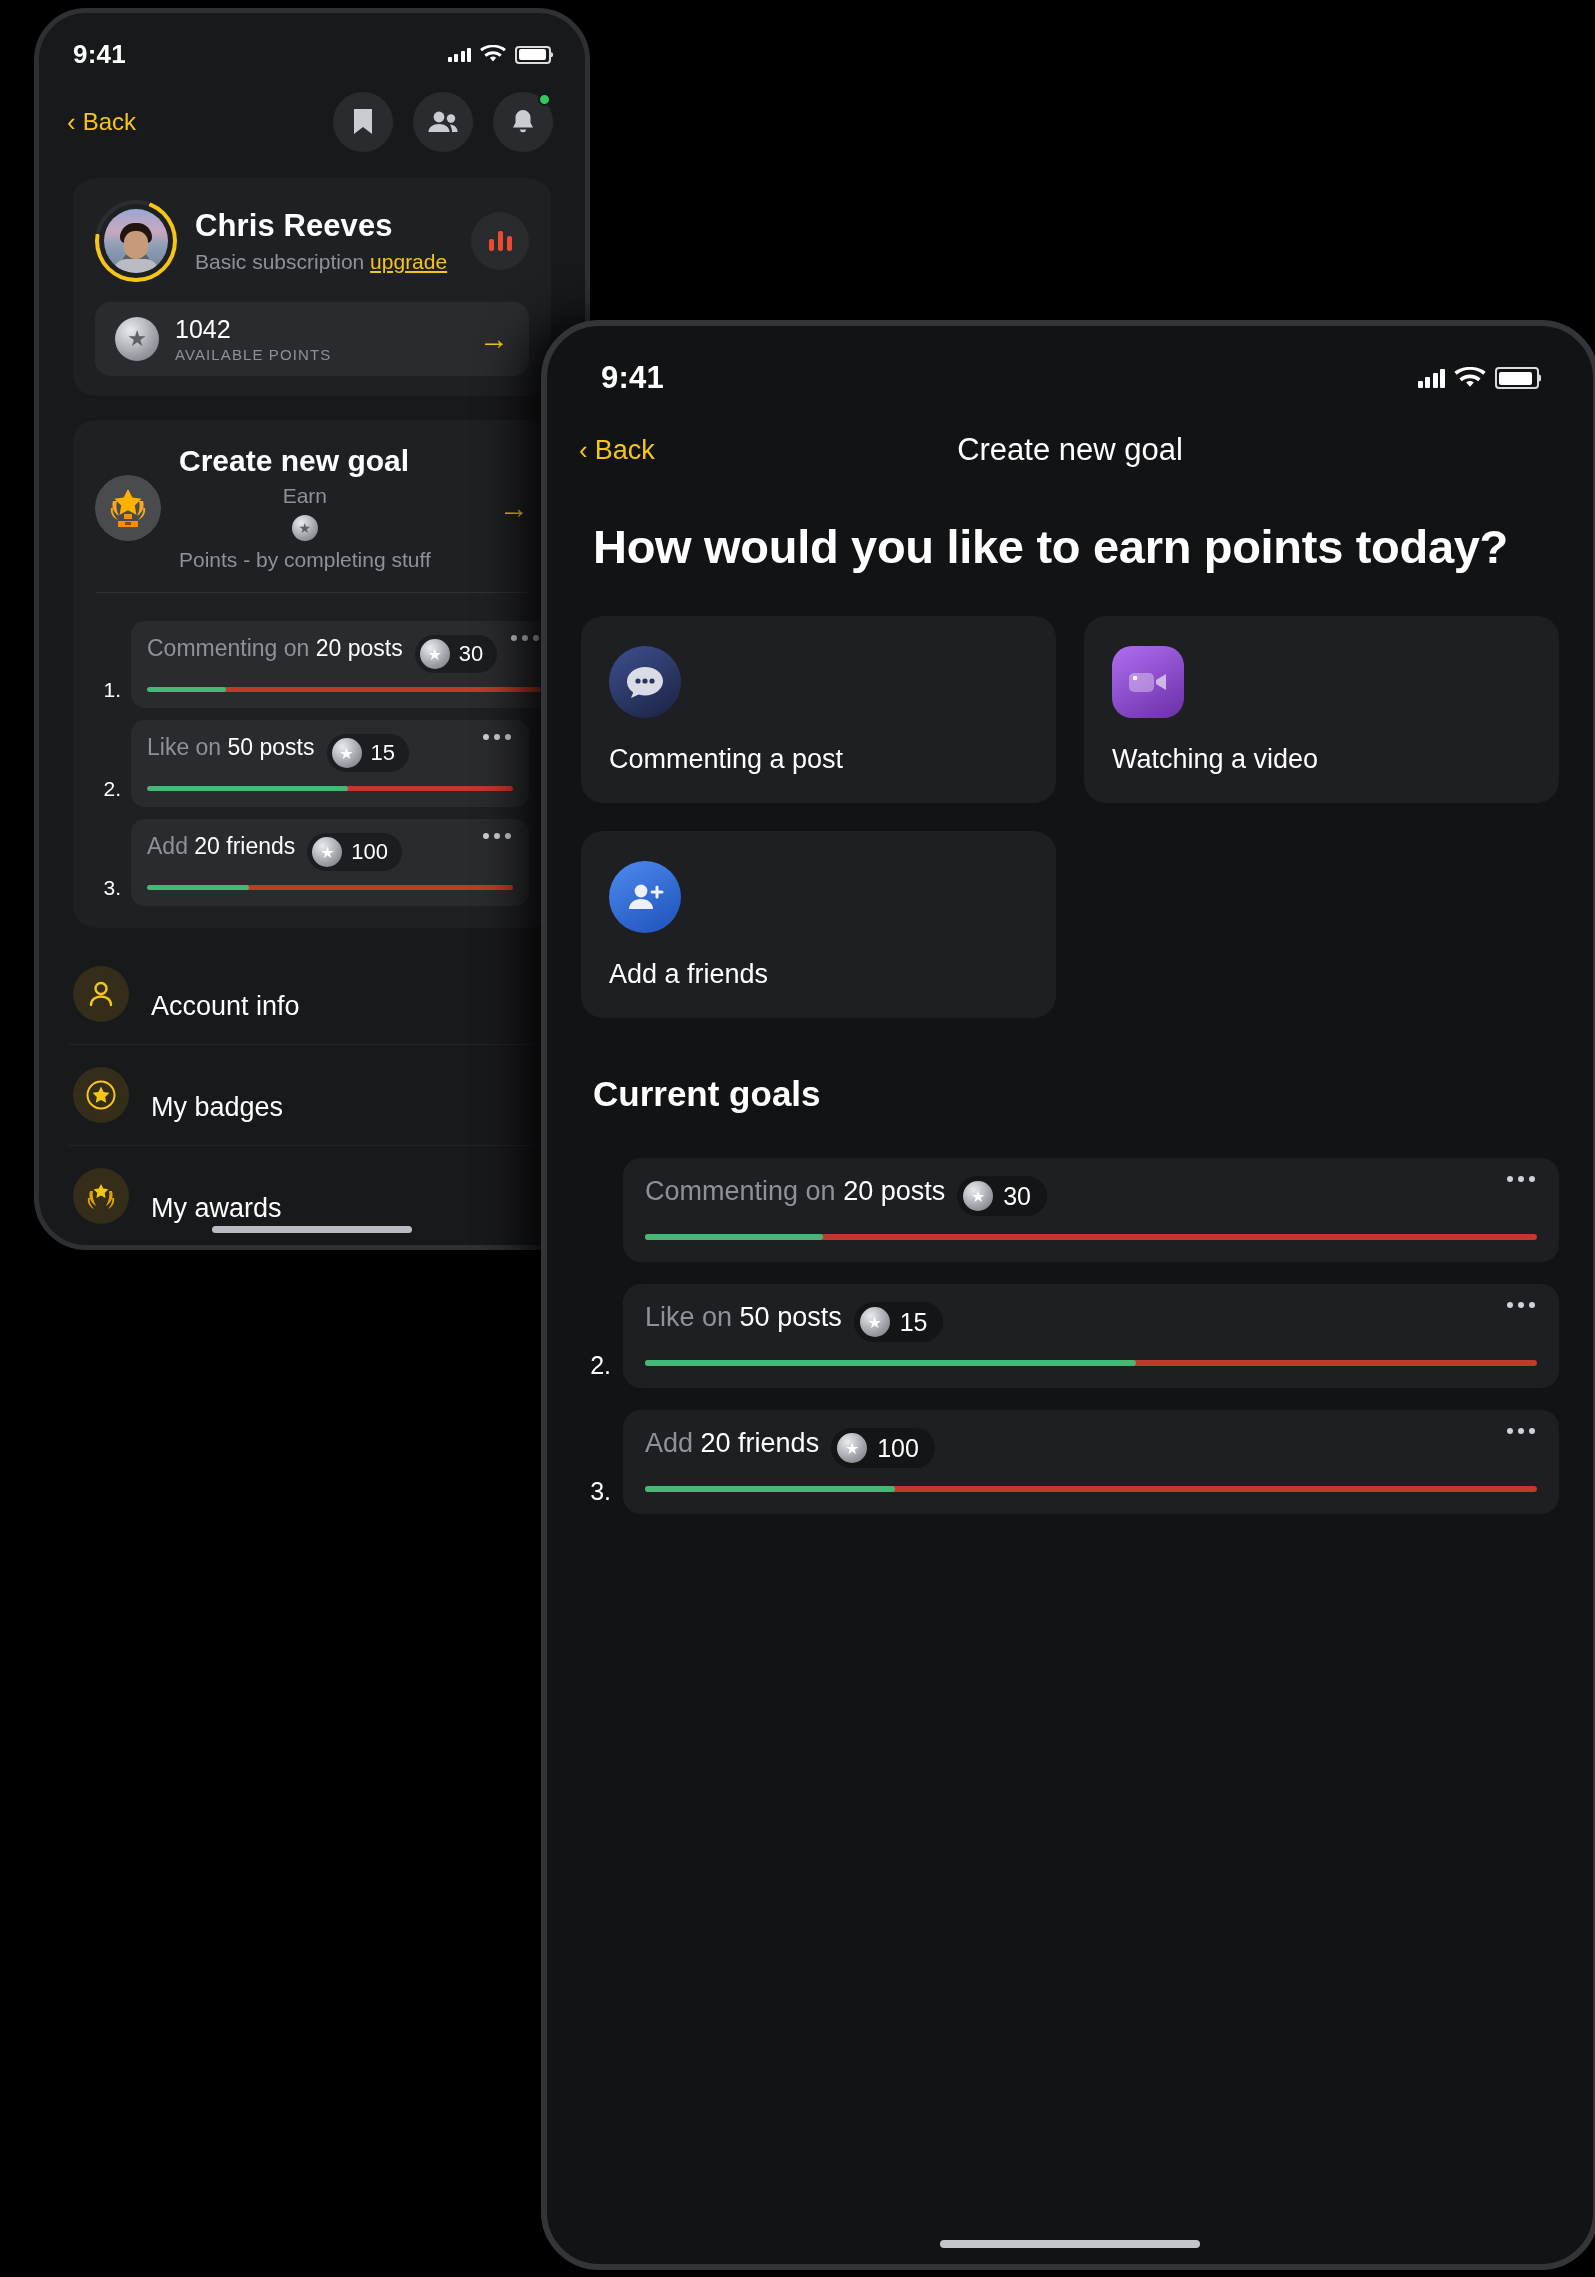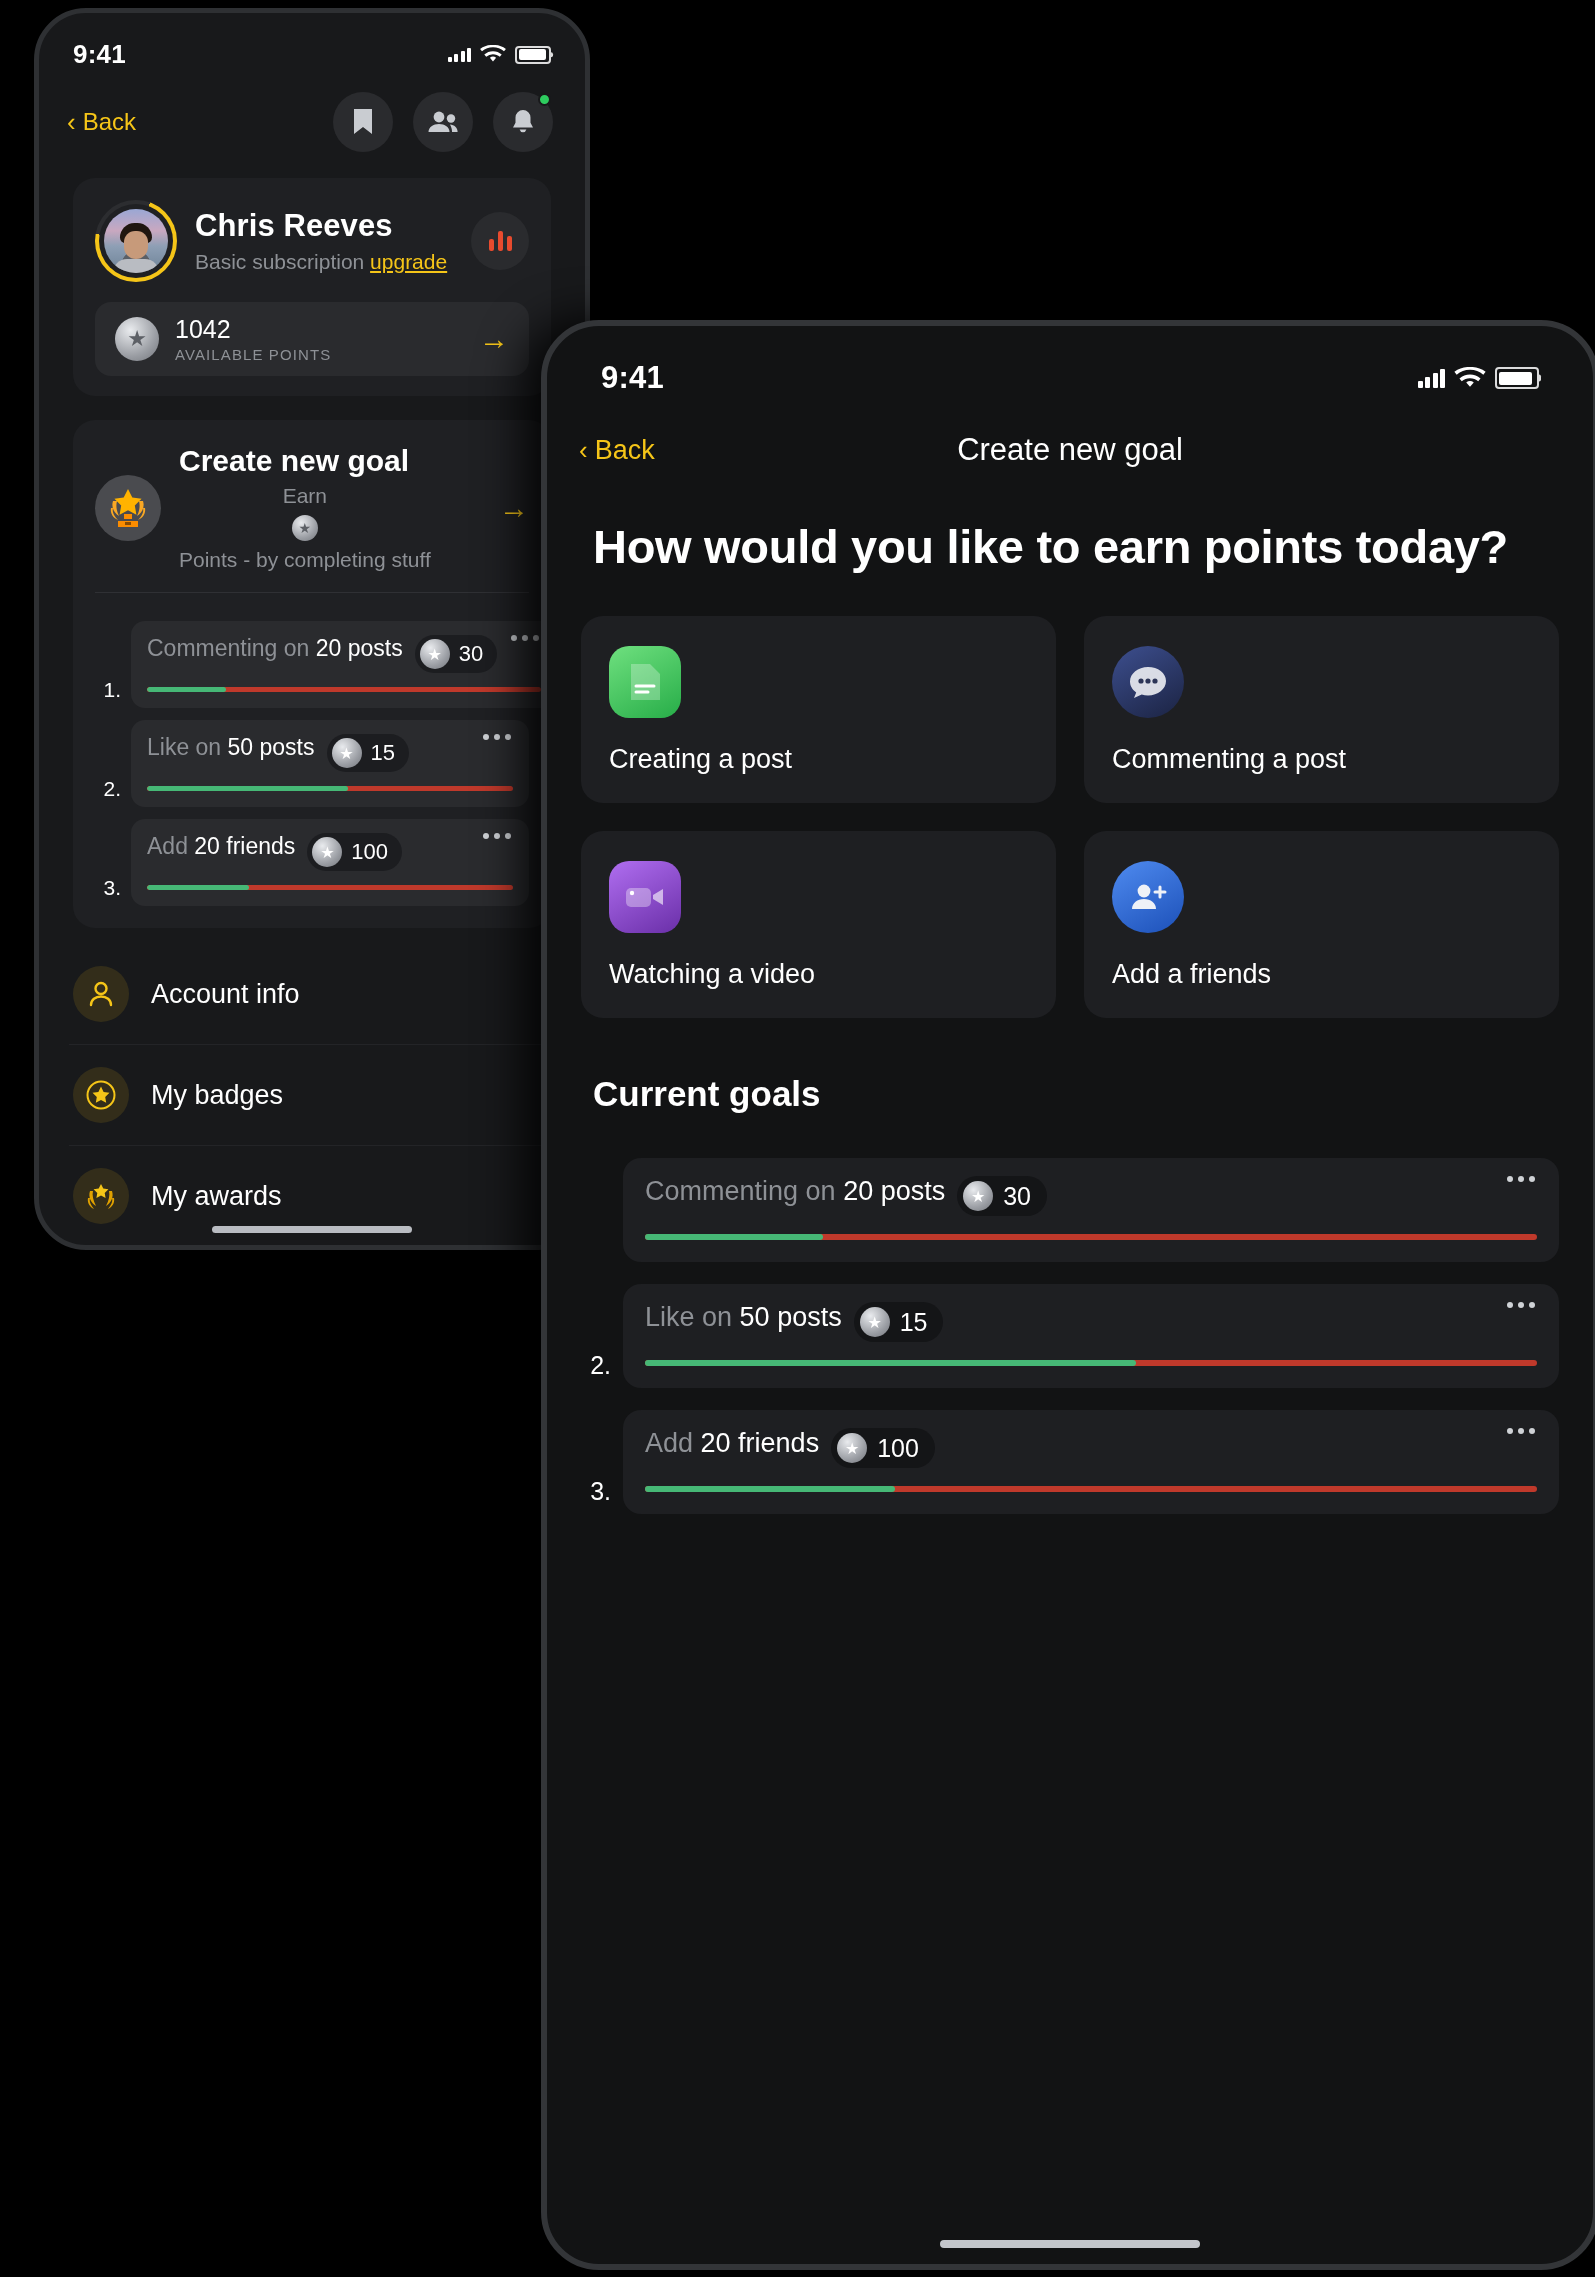--- a/index.html
+++ b/index.html
@@ -192,21 +192,21 @@
   .dots3 i { width:6px; height:6px; border-radius:50%; background:#cfd2d6; display:block; }
   .bar {
     margin-top:14px; height:5px; border-radius:3px;
     background:#c0392b; overflow:hidden; position:relative;
   }
   .bar b { position:absolute; left:0; top:0; bottom:0; background:#46b876; border-radius:3px; display:block; }
 
   
   .menu { margin:16px 30px 0 30px; }
   .mrow {
-    display:flex; align-items:center; gap:22px;
+    display:flex; align-items:flex-end; gap:22px;
     padding:22px 4px; cursor:pointer;
     border-bottom:1px solid #232427;
   }
   .mrow:last-child { border-bottom:none; }
   .micon {
     flex:0 0 56px; width:56px; height:56px; border-radius:50%;
     background:rgba(245,197,24,.12);
     display:flex; align-items:center; justify-content:center;
   }
   .mlabel { color:#fff; font-size:27px; font-weight:500; }
@@ -556,29 +556,20 @@
         <span class="chev">‹</span>
         <span>Back</span>
       </div>
       <div class="ftitle">Create new goal</div>
     </div>
 
     <div class="fheading">How would you like to earn points today?</div>
 
     <div class="fgrid">
 
-      <div class="fcard">
-        <span class="ic ic-post">
-          <svg width="34" height="40" viewBox="0 0 34 40">
-            <path d="M3 2h19l10 10v26H3z" fill="#ffffff" opacity=".28"></path>
-            <path d="M8 24h18M8 30h12" stroke="#fff" stroke-width="3" stroke-linecap="round"></path>
-          </svg>
-        </span>
-        <span class="lbl">Creating a post</span>
-      </div>
 
       <div class="fcard">
         <span class="ic ic-comment">
           <svg width="40" height="36" viewBox="0 0 40 36">
             <path d="M20 3C10 3 2 9.5 2 17.5c0 4.4 2.4 8.3 6.2 10.9L6 34l7.7-3.4c2 .6 4.1.9 6.3.9 10 0 18-6.5 18-14.5S30 3 20 3z" fill="#e8eaf0" opacity=".92"></path>
             <circle cx="13" cy="17" r="2.6" fill="#2c3557"></circle>
             <circle cx="20" cy="17" r="2.6" fill="#2c3557"></circle>
             <circle cx="27" cy="17" r="2.6" fill="#2c3557"></circle>
           </svg>
         </span>

